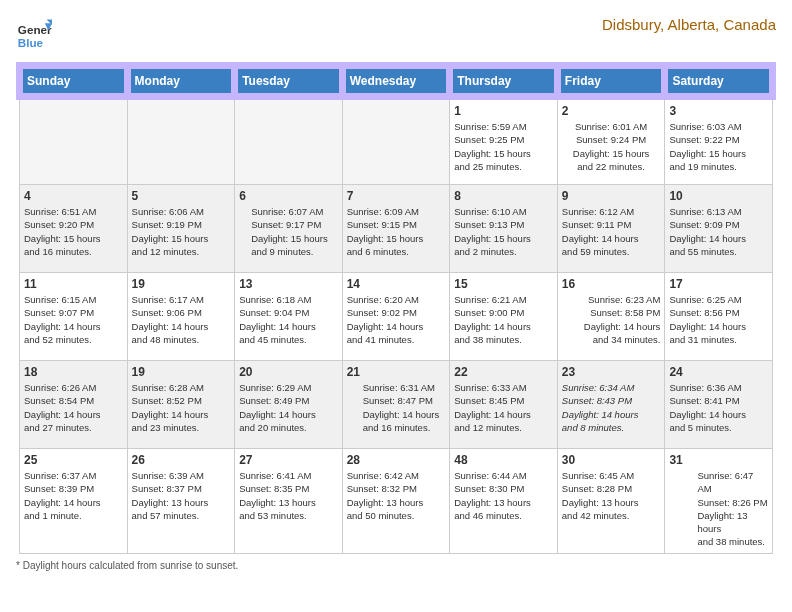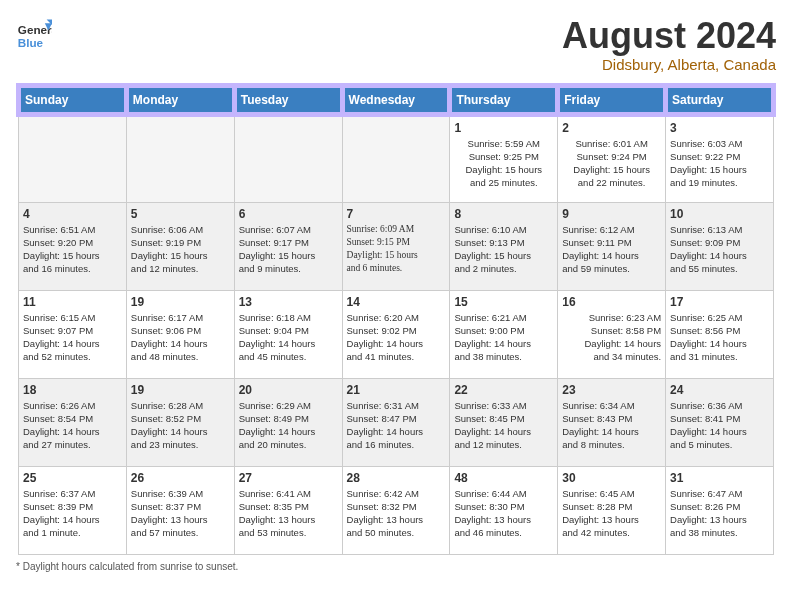--- a/index.html
+++ b/index.html
@@ -43,21 +43,21 @@
       border-collapse: collapse;
       table-layout: fixed;
     }
     th {
       background-color: #3a7fc1;
       color: #fff;
       font-size: 12px;
       font-weight: bold;
       padding: 5px 4px;
       text-align: left;
-      border: 5px solid #c4b5fd;
+      border: 7px solid #c4b5fd;
       margin-top: 13px;
     }
     td {
       vertical-align: top;
       border: 1px solid #ccc;
       padding: 4px 4px 4px 4px;
       font-size: 10px;
       color: #333;
       height: 88px;
       background: #fff;
@@ -93,21 +93,20 @@
 <div class="header">
   <div class="logo">
     <svg class="logo-icon" viewBox="0 0 40 40">
       <text x="2" y="20" font-size="13" font-weight="bold" fill="#333" font-family="Arial">General</text>
       <text x="2" y="34" font-size="13" font-weight="bold" fill="#4a90d9" font-family="Arial">Blue</text>
       <polygon points="32,8 40,8 36,16" fill="#4a90d9"></polygon>
       <polygon points="34,4 40,4 40,10" fill="#4a90d9"></polygon>
     </svg>
   </div>
   <div class="title-block">
-    <div class="cal-title">August 2024</div>
     <div class="cal-subtitle">Didsbury, Alberta, Canada</div>
   </div>
 </div>
 
 <table>
   <thead>
     <tr>
     <th>Sunday</th>
         <th>Monday</th>
         <th>Tuesday</th>
@@ -118,21 +117,21 @@
       </tr>
   </thead>
   <tbody id="calendar-body">
   <tr>
         <td class="empty"></td>
         <td class="empty"></td>
         <td class="empty"></td>
         <td class="empty"></td>
         <td>
           <span class="day-num">1</span>
-          <div class="day-info" style="white-space: pre-line; text-align: center;">Sunrise: 5:59 AM
+          <div class="day-info" style="white-space: pre-line;">Sunrise: 5:59 AM
 Sunset: 9:25 PM
 Daylight: 15 hours
 and 25 minutes.</div>
         </td>
         <td>
           <span class="day-num">2</span>
           <div class="day-info" style="white-space: pre-line; text-align: center;">Sunrise: 6:01 AM
 Sunset: 9:24 PM
 Daylight: 15 hours
 and 22 minutes.</div>
@@ -155,28 +154,28 @@
         </td>
         <td class="shaded">
           <span class="day-num">5</span>
           <div class="day-info" style="white-space: pre-line;">Sunrise: 6:06 AM
 Sunset: 9:19 PM
 Daylight: 15 hours
 and 12 minutes.</div>
         </td>
         <td class="shaded">
           <span class="day-num">6</span>
-          <div class="day-info" style="white-space: pre-line;">Sunrise: 6:07 AM
+          <div class="day-info" style="white-space: pre-line; margin-left: 12px;">Sunrise: 6:07 AM
 Sunset: 9:17 PM
 Daylight: 15 hours
 and 9 minutes.</div>
         </td>
         <td class="shaded">
           <span class="day-num">7</span>
-          <div class="day-info" style="white-space: pre-line; font-family: Liberation Serif, serif;">Sunrise: 6:09 AM
+          <div class="day-info" style="white-space: pre-line;">Sunrise: 6:09 AM
 Sunset: 9:15 PM
 Daylight: 15 hours
 and 6 minutes.</div>
         </td>
         <td class="shaded">
           <span class="day-num">8</span>
           <div class="day-info" style="white-space: pre-line;">Sunrise: 6:10 AM
 Sunset: 9:13 PM
 Daylight: 15 hours
 and 2 minutes.</div>
@@ -264,35 +263,35 @@
         </td>
         <td class="shaded">
           <span class="day-num">20</span>
           <div class="day-info" style="white-space: pre-line;">Sunrise: 6:29 AM
 Sunset: 8:49 PM
 Daylight: 14 hours
 and 20 minutes.</div>
         </td>
         <td class="shaded">
           <span class="day-num">21</span>
-          <div class="day-info" style="white-space: pre-line;">Sunrise: 6:31 AM
+          <div class="day-info" style="white-space: pre-line; margin-left: 16px;">Sunrise: 6:31 AM
 Sunset: 8:47 PM
 Daylight: 14 hours
 and 16 minutes.</div>
         </td>
         <td class="shaded">
           <span class="day-num">22</span>
           <div class="day-info" style="white-space: pre-line;">Sunrise: 6:33 AM
 Sunset: 8:45 PM
 Daylight: 14 hours
 and 12 minutes.</div>
         </td>
         <td class="shaded">
           <span class="day-num">23</span>
-          <div class="day-info" style="white-space: pre-line;">Sunrise: 6:34 AM
+          <div class="day-info" style="white-space: pre-line; font-style: italic;">Sunrise: 6:34 AM
 Sunset: 8:43 PM
 Daylight: 14 hours
 and 8 minutes.</div>
         </td>
         <td class="shaded">
           <span class="day-num">24</span>
           <div class="day-info" style="white-space: pre-line;">Sunrise: 6:36 AM
 Sunset: 8:41 PM
 Daylight: 14 hours
 and 5 minutes.</div>
@@ -336,21 +335,21 @@
         </td>
         <td>
           <span class="day-num">30</span>
           <div class="day-info" style="white-space: pre-line;">Sunrise: 6:45 AM
 Sunset: 8:28 PM
 Daylight: 13 hours
 and 42 minutes.</div>
         </td>
         <td>
           <span class="day-num">31</span>
-          <div class="day-info" style="white-space: pre-line;">Sunrise: 6:47 AM
+          <div class="day-info" style="white-space: pre-line; margin-left: 28px;">Sunrise: 6:47 AM
 Sunset: 8:26 PM
 Daylight: 13 hours
 and 38 minutes.</div>
         </td>
       </tr>
     </tbody>
 </table>
 
 <div class="footer">
   * <span>Daylight hours</span> calculated from sunrise to sunset.

